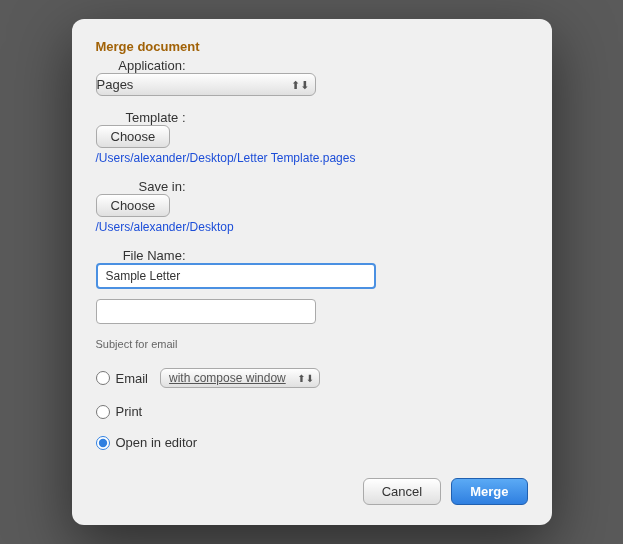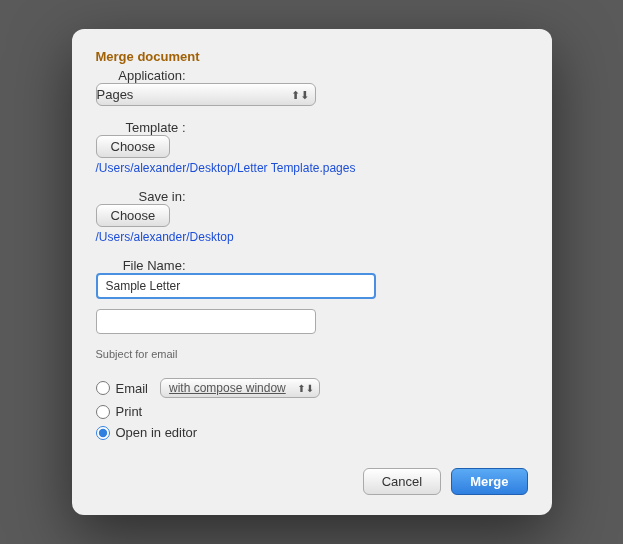--- a/index.html
+++ b/index.html
@@ -132,21 +132,21 @@
       display: block;
       font-size: 11px;
       color: #666;
       margin-top: 14px;
     }
 
     
     .radio-group {
       display: flex;
       flex-direction: column;
-      gap: 6px;
+      gap: 16px;
       margin-top: 4px;
     }
 
     .radio-row {
       display: flex;
       align-items: center;
       gap: 6px;
     }
 
     .radio-input {

